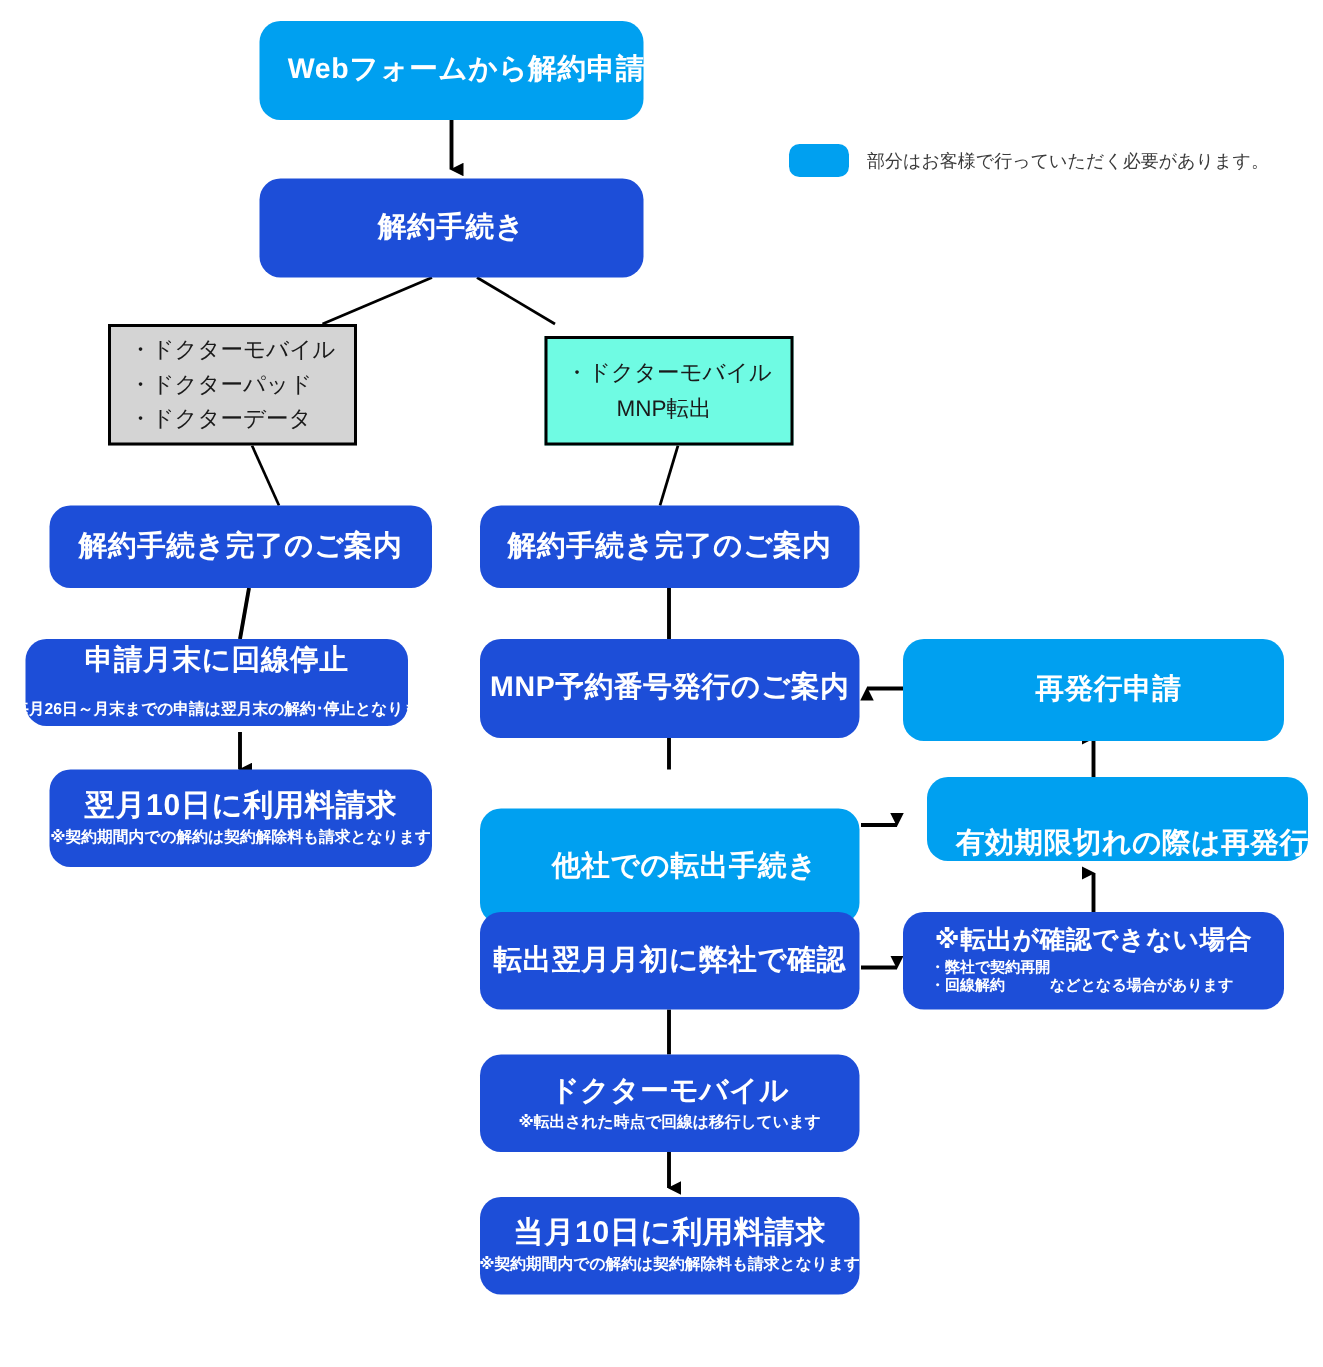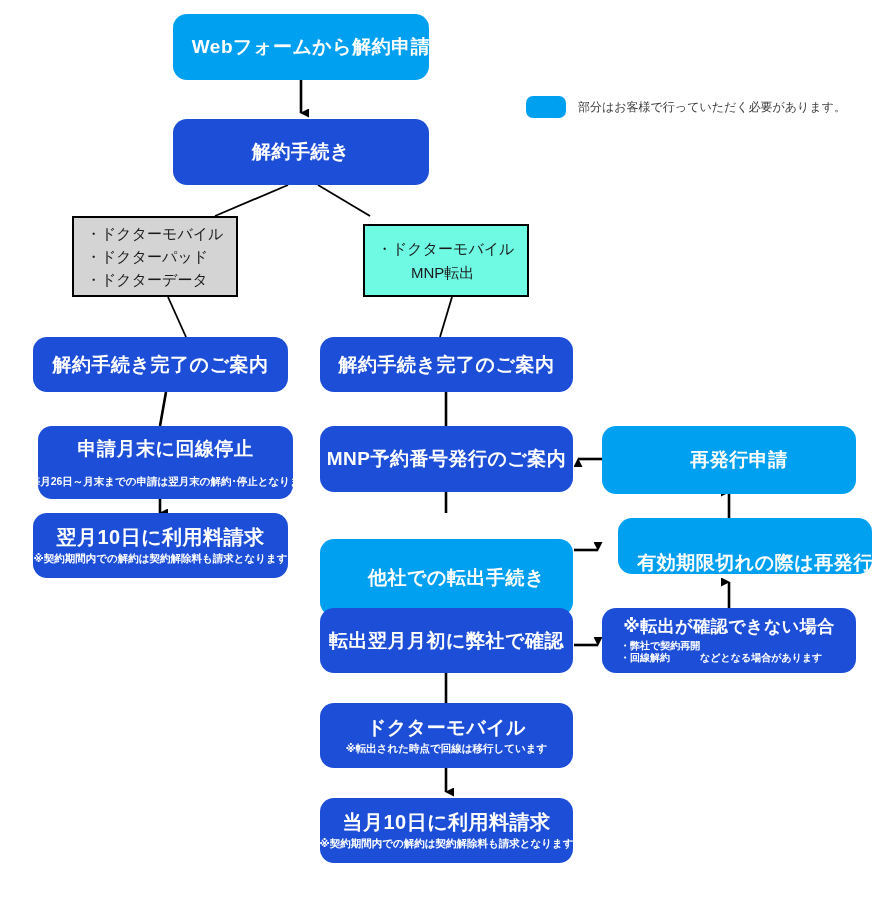--- a/index.html
+++ b/index.html
@@ -180,21 +180,21 @@
 
   <div class="node n-cyan listbox" style="left:363px; top:224px; width:166px; height:73px; justify-content:center;">
     <div class="li">・ドクターモバイル</div>
     <div class="li indent">MNP転出</div>
   </div>
 
   <div class="node n-red" style="left:33px; top:337px; width:255px; height:55px;">
     <div class="main" style="font-size:19px;">解約手続き完了のご案内</div>
   </div>
 
-  <div class="node n-red" style="left:38px; top:426px; width:255px; height:73px;">
+  <div class="node n-red" style="left:17px; top:426px; width:255px; height:58px;">
     <div class="main" style="font-size:19px;">申請月末に回線停止</div>
     <div class="sub" style="font-size:10.5px; margin-top:15px;">※毎月26日～月末までの申請は翌月末の解約･停止となります</div>
   </div>
 
   <div class="node n-red" style="left:33px; top:513px; width:255px; height:65px;">
     <div class="main" style="font-size:20px;">翌月10日に利用料請求</div>
     <div class="sub" style="font-size:10.5px; margin-top:3px;">※契約期間内での解約は契約解除料も請求となります</div>
   </div>
 
   <div class="node n-red" style="left:320px; top:337px; width:253px; height:55px;">

